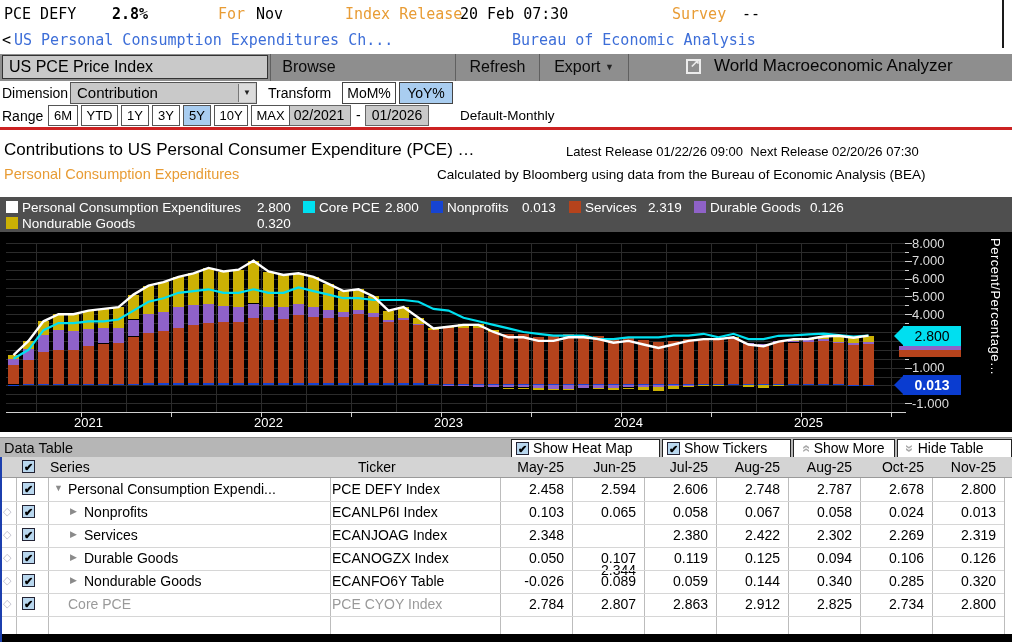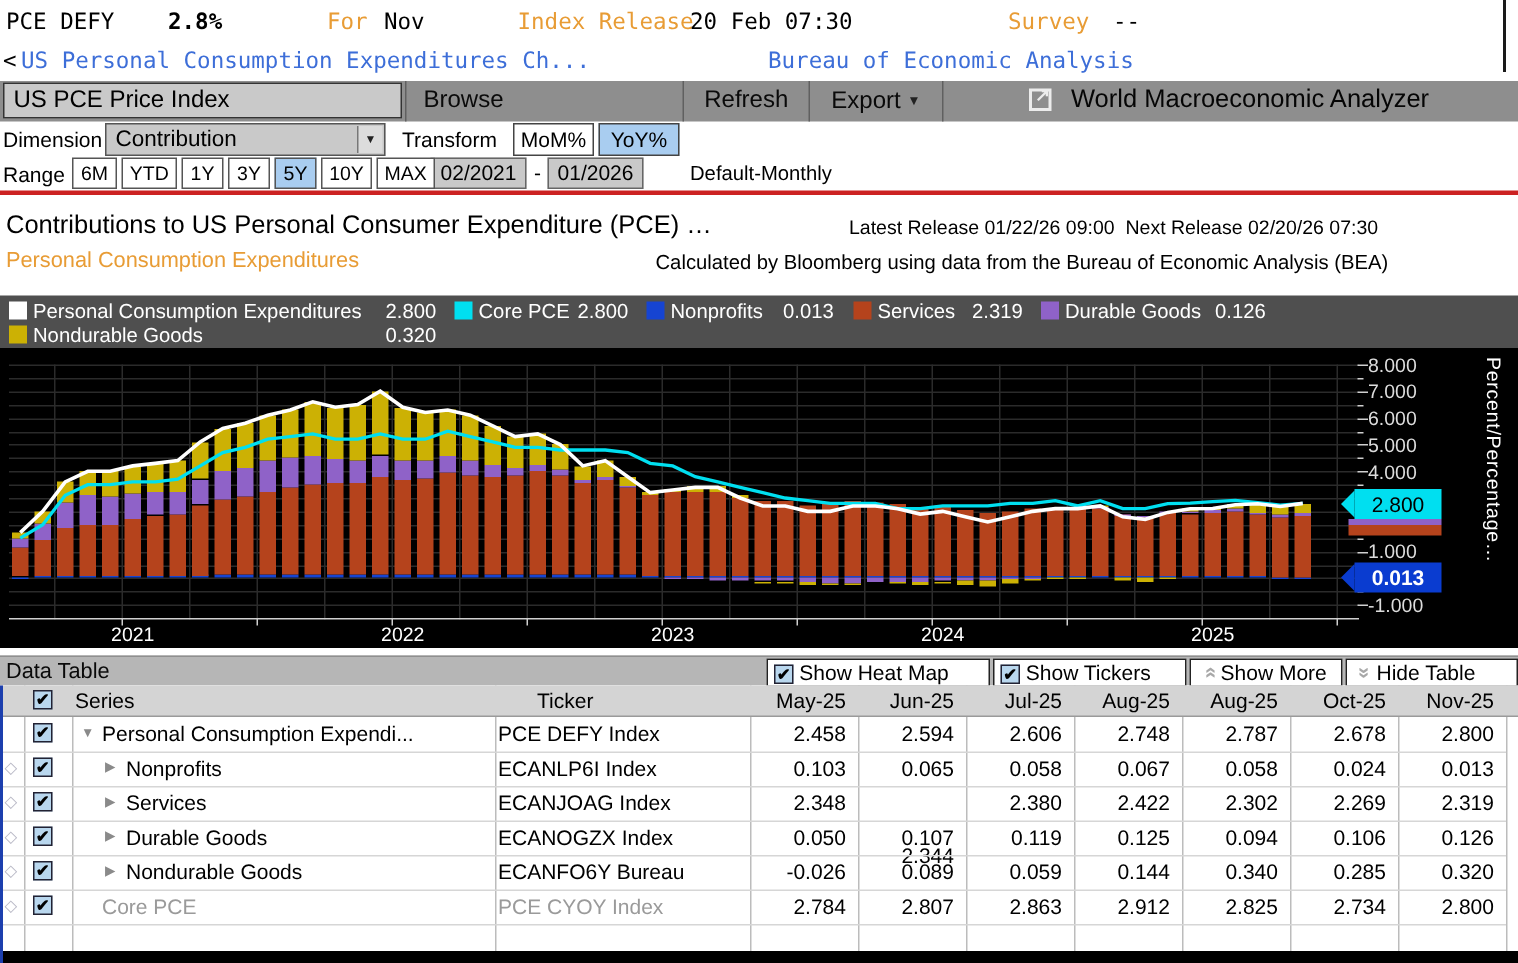--- a/index.html
+++ b/index.html
@@ -581,21 +581,21 @@
     <div class="tcell num" style="left: 646px; width: 62px; top: 90px;">0.119</div>
     <div class="tcell num" style="left: 718px; width: 62px; top: 90px;">0.125</div>
     <div class="tcell num" style="left: 790px; width: 62px; top: 90px;">0.094</div>
     <div class="tcell num" style="left: 862px; width: 62px; top: 90px;">0.106</div>
     <div class="tcell num" style="left: 934px; width: 62px; top: 90px;">0.126</div>
     <div class="hline" style="top: 136px;"></div>
     <div class="diam" style="left: 3px; top: 117px;">◇</div>
     <div class="cb" style="position: absolute; left: 22px; top: 117px;">✔</div>
     <div class="tri" style="left: 70px; top: 118px;">▶</div>
     <div class="tcell" style="left: 84px; top: 113px;">Nondurable Goods</div>
-    <div class="tcell" style="left: 332px; top: 113px;">ECANFO6Y Bureau</div>
+    <div class="tcell" style="left: 332px; top: 113px;">ECANFO6Y Table</div>
     <div class="tcell num" style="left: 502px; width: 62px; top: 113px;">-0.026</div>
     <div class="tcell num" style="left: 574px; width: 62px; top: 113px;">0.089</div>
     <div class="tcell num" style="left: 646px; width: 62px; top: 113px;">0.059</div>
     <div class="tcell num" style="left: 718px; width: 62px; top: 113px;">0.144</div>
     <div class="tcell num" style="left: 790px; width: 62px; top: 113px;">0.340</div>
     <div class="tcell num" style="left: 862px; width: 62px; top: 113px;">0.285</div>
     <div class="tcell num" style="left: 934px; width: 62px; top: 113px;">0.320</div>
     <div class="hline" style="top: 159px;"></div>
     <div class="diam" style="left: 3px; top: 140px;">◇</div>
     <div class="cb" style="position: absolute; left: 22px; top: 140px;">✔</div>

